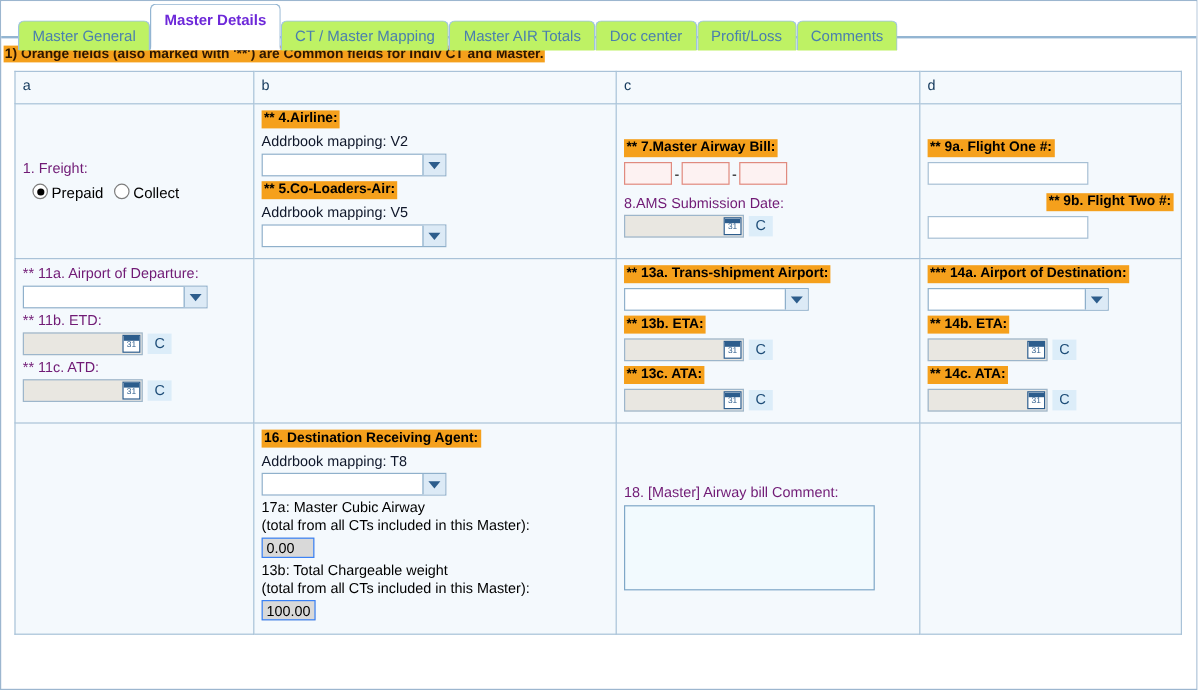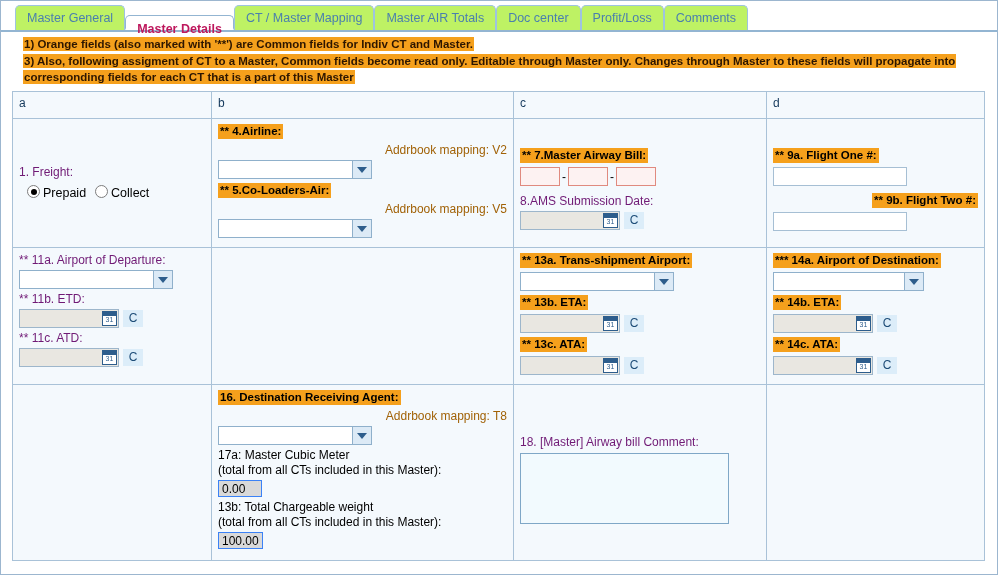--- a/index.html
+++ b/index.html
@@ -40,36 +40,35 @@
     color: #4a7fae;
     background: #bef264;
     border: 1px solid #9ec3e0;
     border-bottom: none;
     border-radius: 5px 5px 0 0;
     vertical-align: bottom;
     cursor: pointer;
   }
   .tab.active {
     background: #ffffff;
-    color: #be185d;
+    color: #6d28d9;
     font-weight: bold;
-    height: 15px;
+    height: 39px;
     line-height: 26px;
     margin-top: 2px;
     border: 1px solid #93b5d2;
     border-bottom: 2px solid #ffffff;
     position: relative;
     z-index: 3;
   }
 
   
   .notices {
     padding: 4px 0 3px 2px;
     line-height: 16px;
-    margin-left: 20px;
   }
   .notice-line { margin: 0 0 1px 0; }
   .notice-line span.hl {
     background: #f5a01c;
     color: #2d1600;
     font-size: 11.5px;
     font-weight: bold;
     padding: 1px 1px;
     line-height: 15px;
     box-decoration-break: clone;
@@ -108,25 +107,24 @@
   .lbl { font-size: 12px; color: #701a75; line-height: 15px; margin: 1px 0 2px 0; }
   .lbl.orange {
     background: #f5a01c;
     display: inline-block;
     font-weight: bold;
     font-size: 11.5px;
     padding: 0 2px;
     color: #000;
   }
   .mapping {
-    color: #a16207;
+    color: #0f172a;
     font-size: 12px;
     line-height: 15px;
     margin: 2px 0 2px 0;
-    text-align: right;
   }
   .row-line { margin: 2px 0 3px 0; white-space: nowrap; }
 
   .ddl {
     display: inline-block;
     position: relative;
     width: 154px; height: 19px;
     border: 1px solid #8fb0cb;
     background: #ffffff;
     box-sizing: border-box;
@@ -248,21 +246,20 @@
 <body>
 
 <div id="app">
 
   <div class="tabstrip">
     <div class="tab">Master General</div><div class="tab active">Master Details</div><div class="tab">CT / Master Mapping</div><div class="tab">Master AIR Totals</div><div class="tab">Doc center</div><div class="tab">Profit/Loss</div><div class="tab">Comments</div>
   </div>
 
   <div class="notices">
     <div class="notice-line"><span class="hl">1) Orange fields (also marked with '**') are Common fields for Indiv CT and Master.</span></div>
-    <div class="notice-line"><span class="hl">3) Also, following assigment of CT to a Master, Common fields become read only. Editable through Master only. Changes through Master to these fields will propagate into corresponding fields for each CT that is a part of this Master</span></div>
   </div>
 
   <table class="grid">
     <colgroup>
         <col class="ca">
         <col class="cb">
         <col class="cc">
         <col class="cd">
       </colgroup>
     <thead>
@@ -363,21 +360,21 @@
       <tr>
         <td style="height:165px;">
             <div class="vfill"></div>
           </td>
         <td>
           <div><span class="lbl orange">16. Destination Receiving Agent:</span></div>
           <div class="mapping">Addrbook mapping: T8</div>
           <div class="row-line">
             <span class="ddl"><span class="arrow"><i></i></span></span>
           </div>
-          <div class="note">17a: Master Cubic Meter</div>
+          <div class="note">17a: Master Cubic Airway</div>
           <div class="note">(total from all CTs included in this Master):</div>
           <div class="row-line"><span class="readonly">0.00</span></div>
           <div class="note">13b: Total Chargeable weight</div>
           <div class="note">(total from all CTs included in this Master):</div>
           <div class="row-line"><span class="readonly">100.00</span></div>
         </td>
         <td style="padding-top:49px;">
           <div class="lbl">18. [Master] Airway bill Comment:</div>
           <div class="ta"></div>
         </td>

